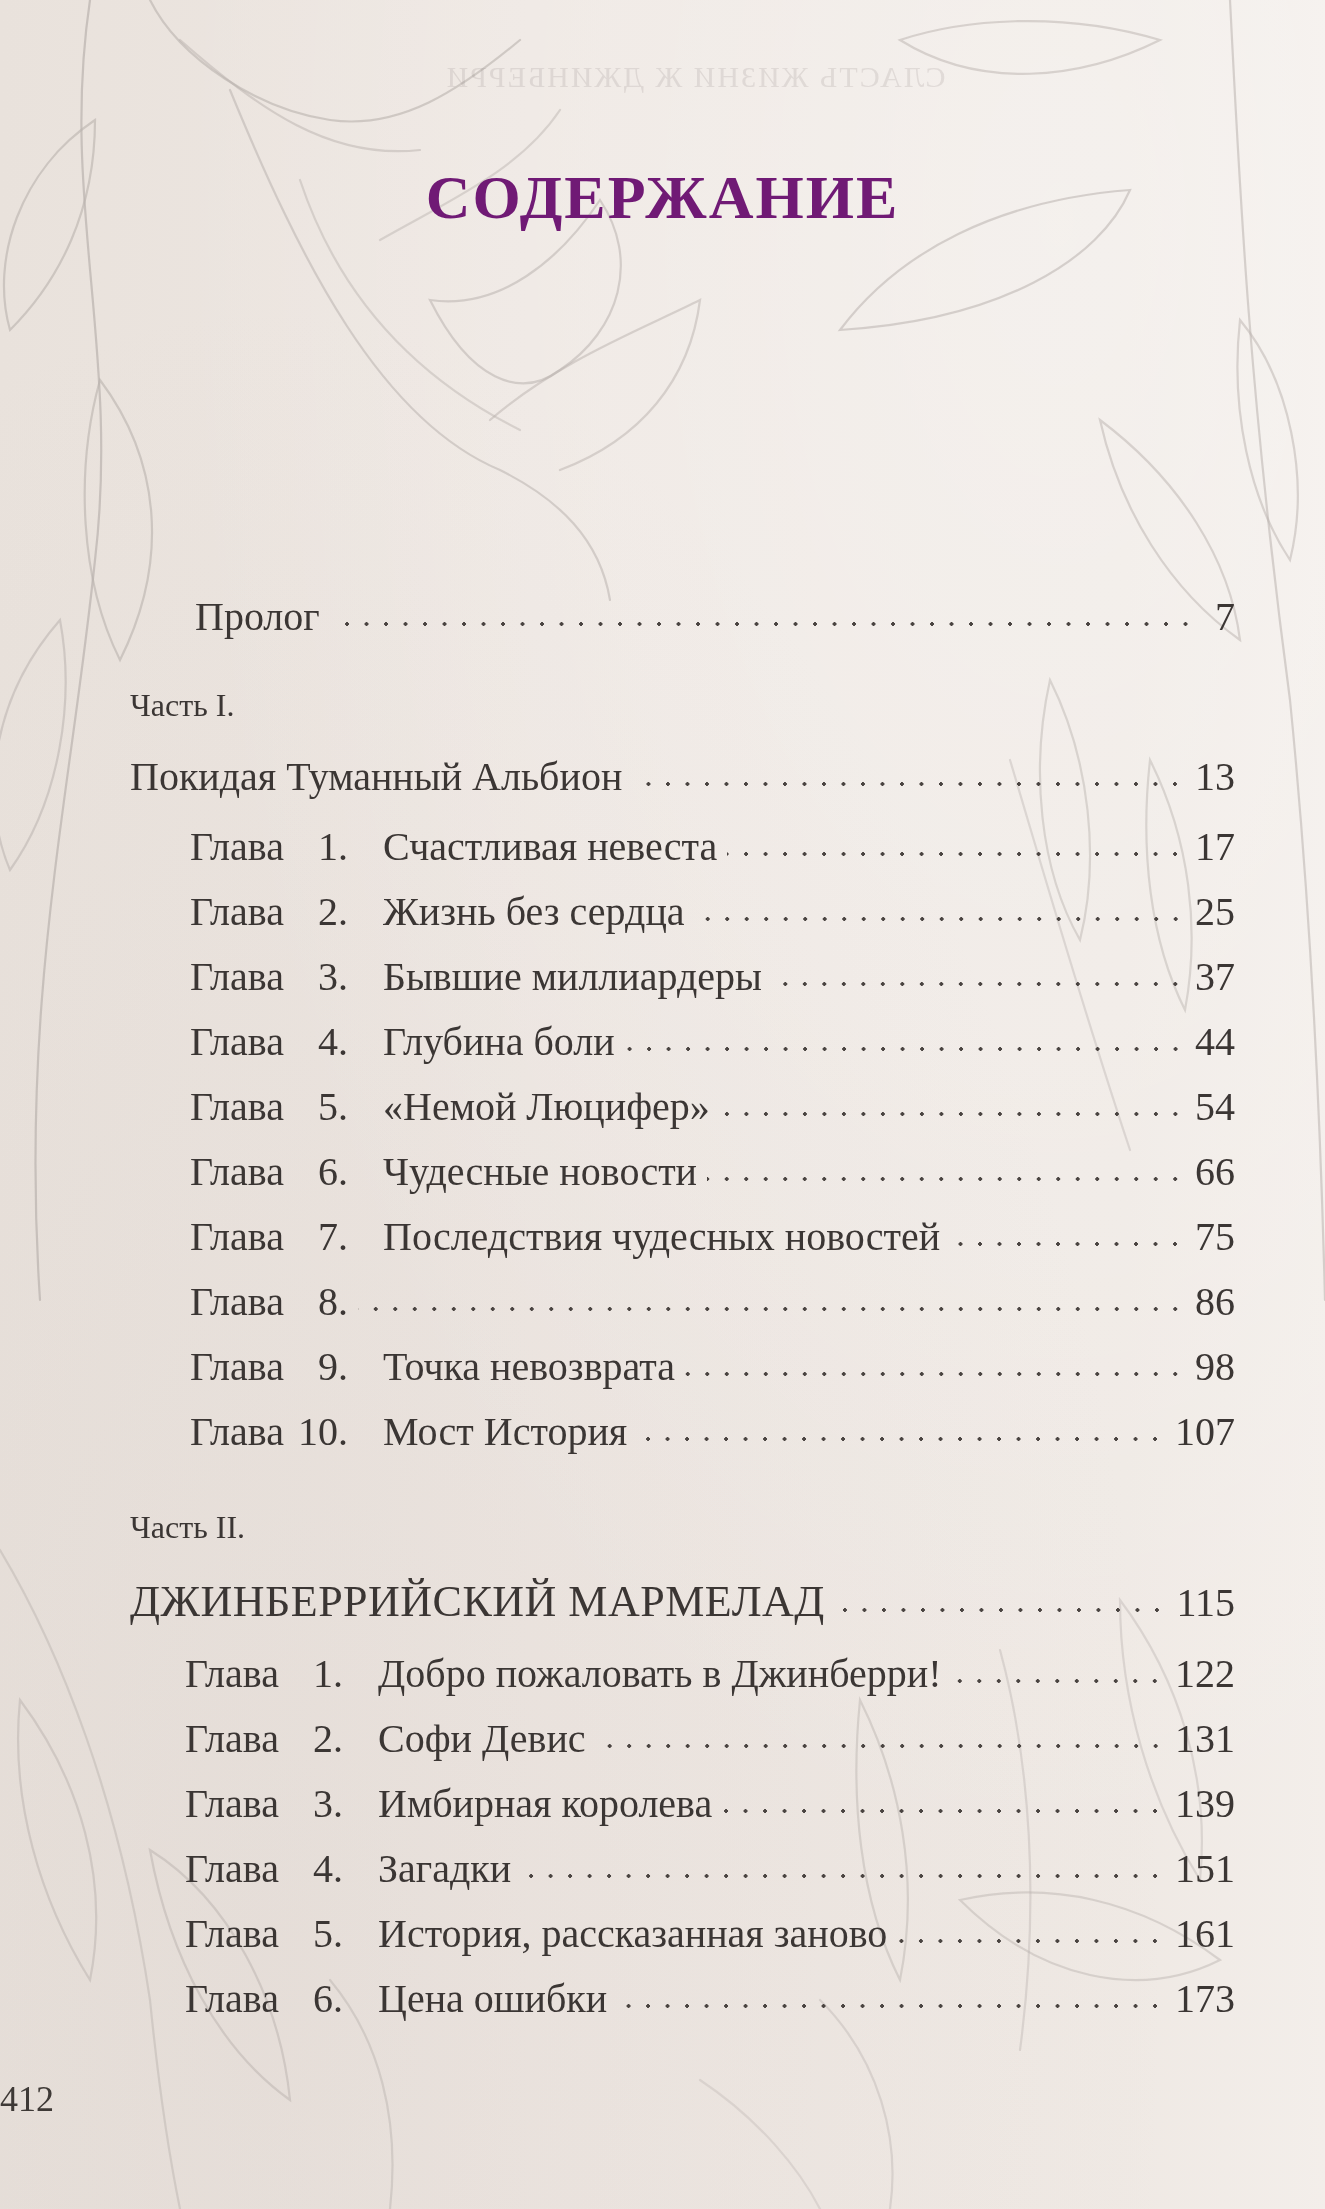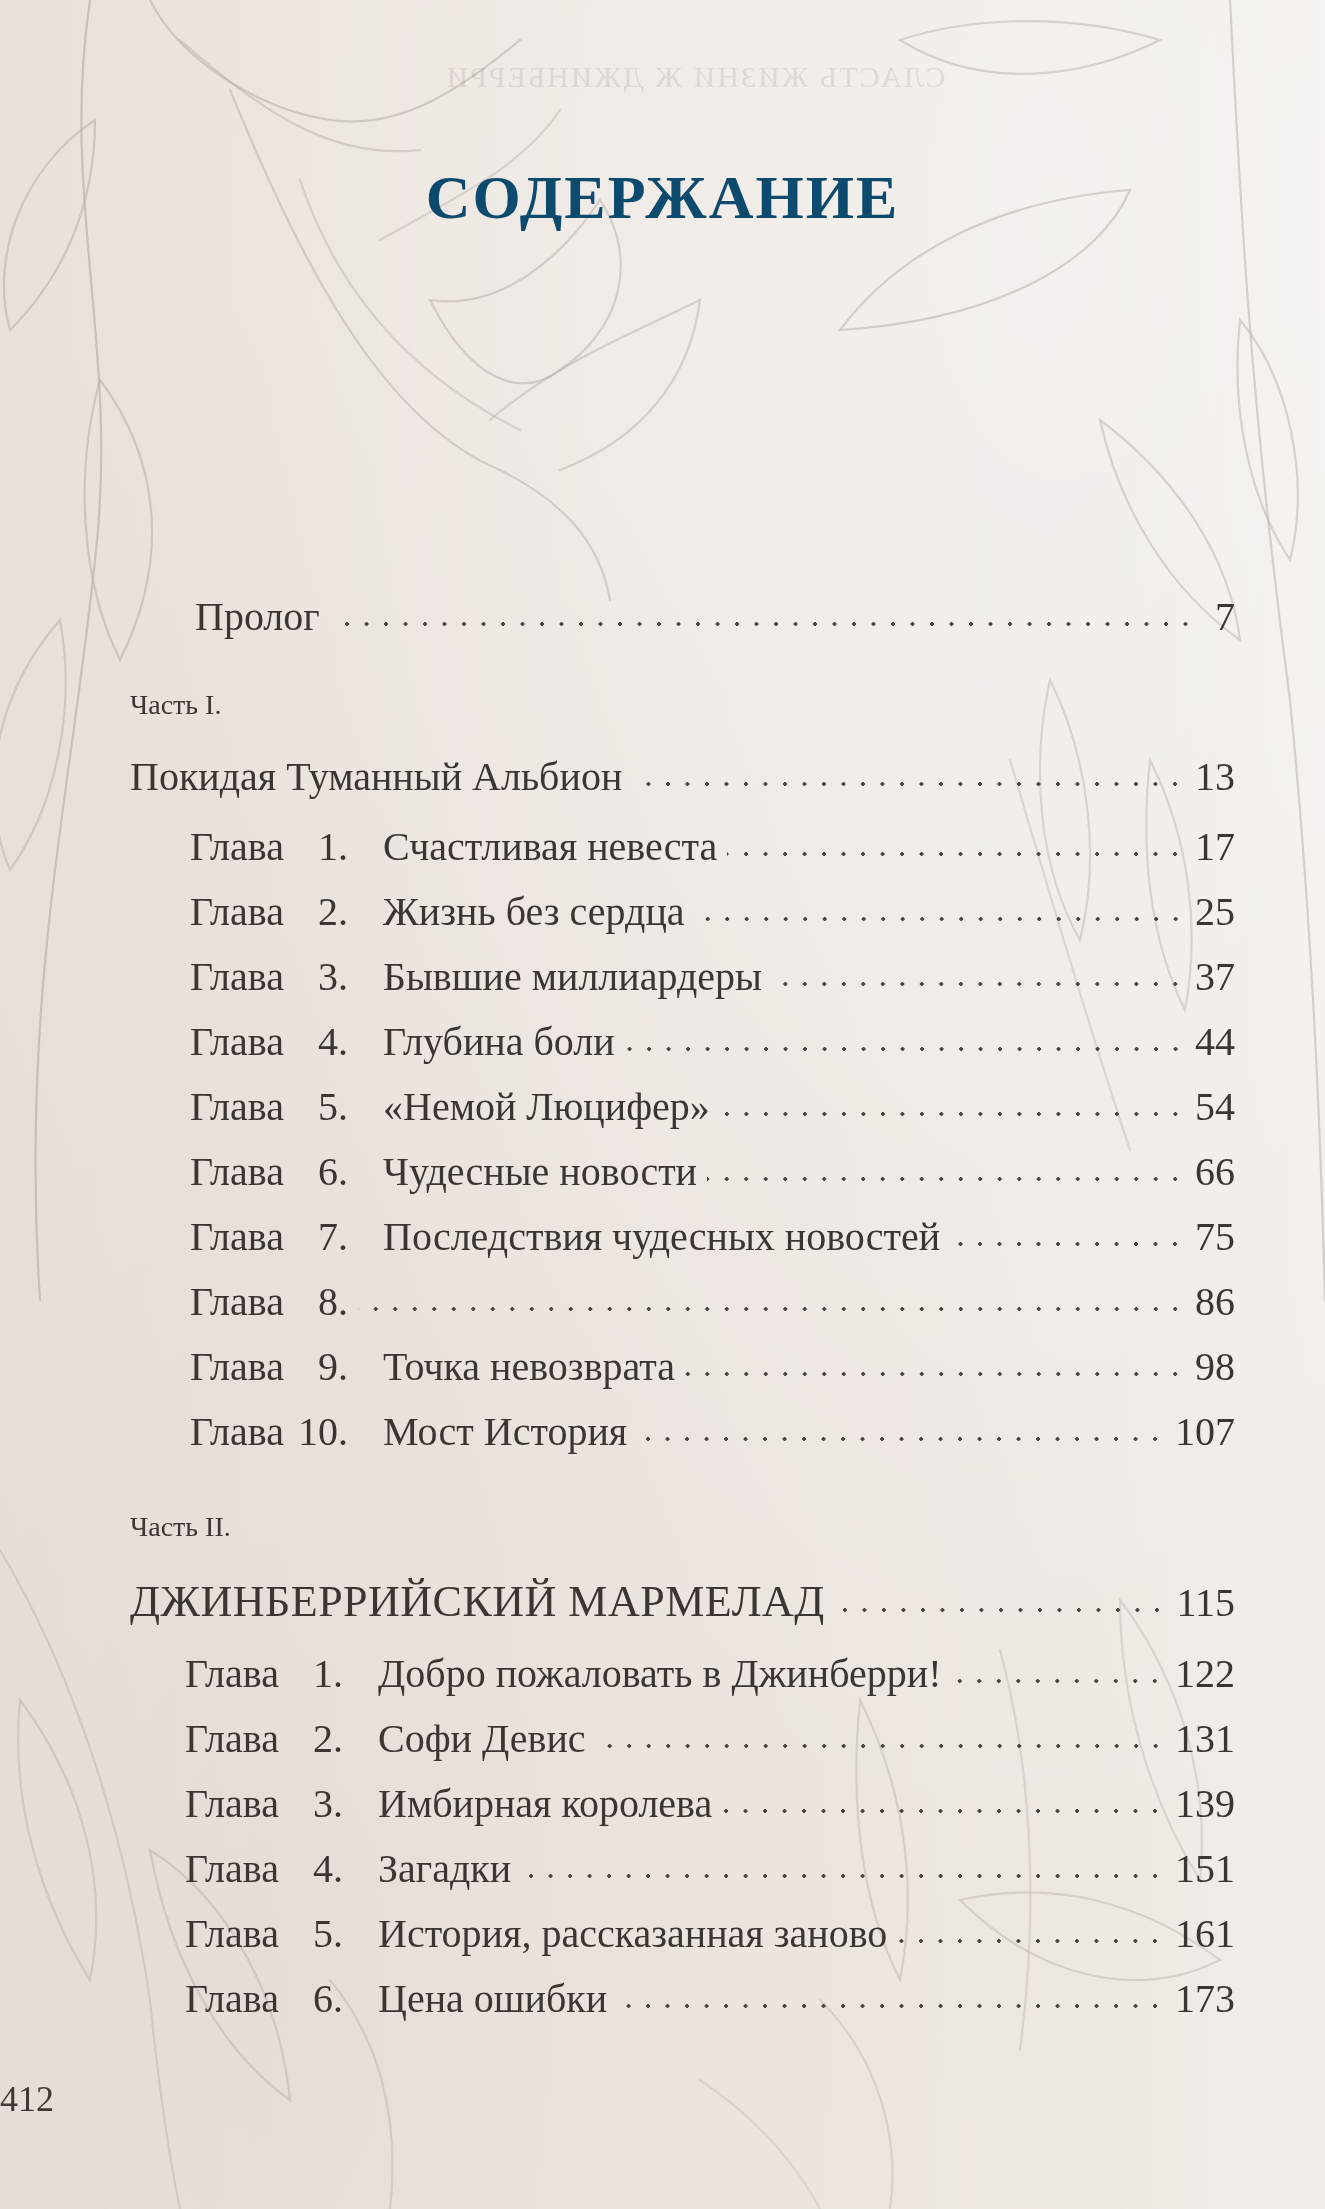--- a/index.html
+++ b/index.html
@@ -18,35 +18,35 @@
       linear-gradient(90deg, #e9e2dc 0%, #eee7e2 40%, #efe9e4 85%, #f3eeea 100%);
   }
   svg.botanical { position: absolute; inset: 0; width: 1325px; height: 2209px; }
   .ghost-header {
     position: absolute; left: 430px; top: 60px; width: 530px; text-align: center;
     font-size: 30px; color: rgba(140,130,125,0.18); letter-spacing: 2px;
     transform: scaleX(-1);
   }
   .title {
     position: absolute; left: 0; width: 1325px; top: 162px; text-align: center;
-    font-size: 62px; font-weight: bold; letter-spacing: 2px; color: #0c4a6e;
+    font-size: 62px; font-weight: bold; letter-spacing: 2px; color: #701a75;
   }
   .row {
     position: absolute; display: flex; align-items: baseline;
     font-size: 40px; line-height: 50px; height: 50px;
   }
   .row .lead {
     flex: 1; margin: 0 10px; height: 10px; align-self: baseline;
     background-image: radial-gradient(circle, #4a4441 1.6px, transparent 2px);
     background-size: 19.5px 10px; background-repeat: repeat-x; background-position: right 0 bottom 0;
     position: relative; top: -1px;
   }
   .row .page { text-align: right; min-width: 30px; }
   .part-label {
-    position: absolute; left: 130px; font-size: 28px; line-height: 50px;
+    position: absolute; left: 130px; font-size: 32px; line-height: 50px;
   }
   .ch-word { display: inline-block; width: 96px; }
   .ch-num { display: inline-block; width: 62px; text-align: right; }
   .ch-title { margin-left: 35px; }
   .caps { font-size: 44px; letter-spacing: 0.5px; }
   .folio {
     position: absolute; left: 0; width: 1325px; top: 2078px; text-align: left;
     font-size: 36px; color: #3e3936;
   }
 </style>

